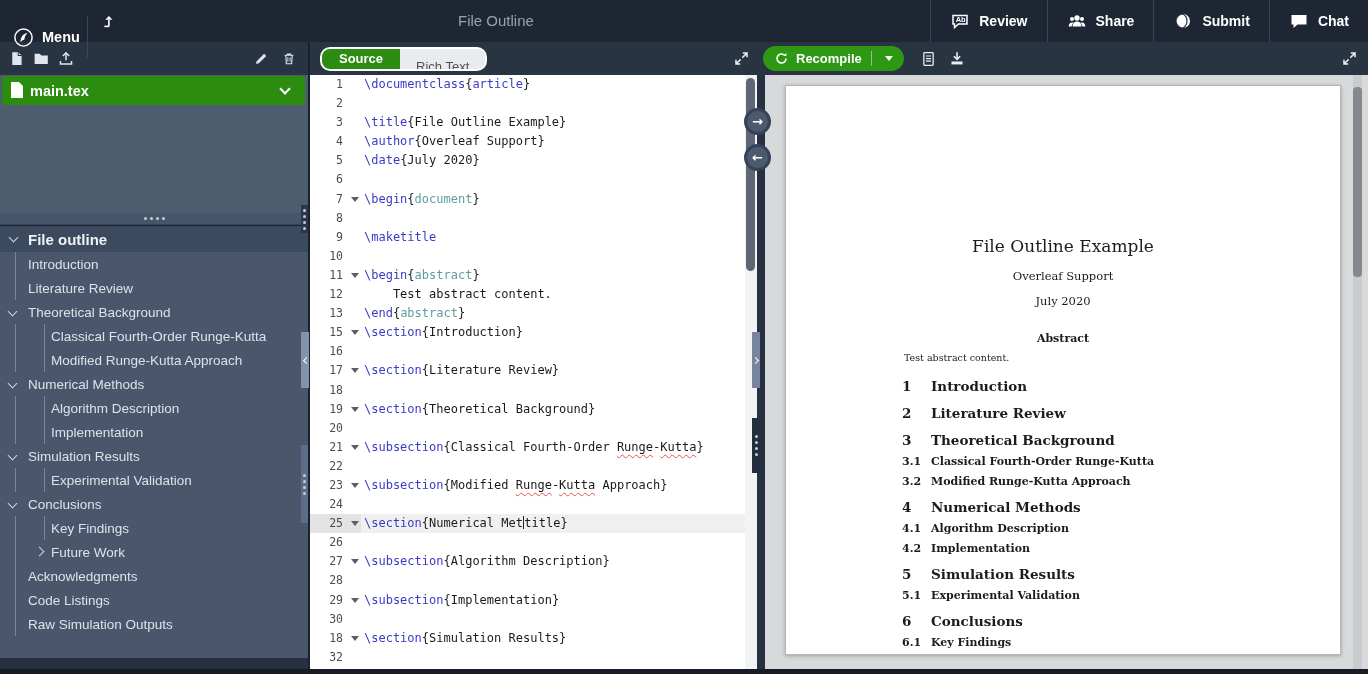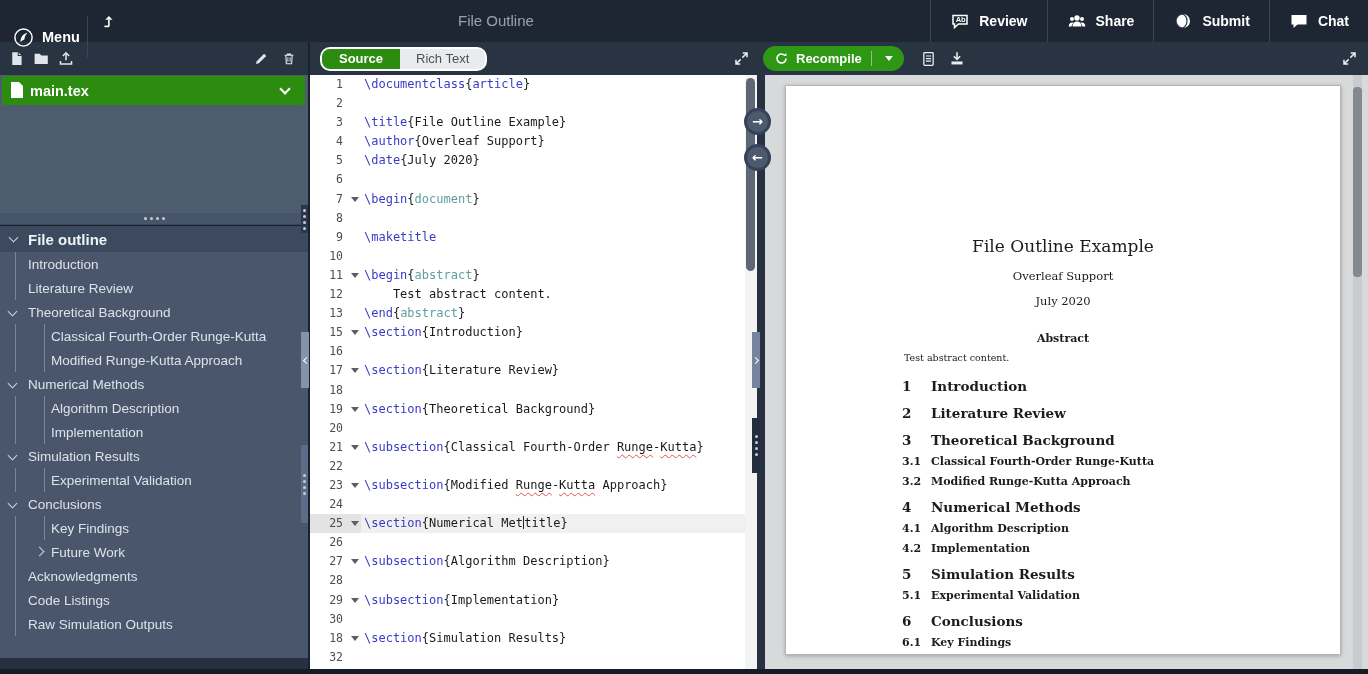--- a/index.html
+++ b/index.html
@@ -20,21 +20,21 @@
              color:#fff; font-size:14px; font-weight:600; cursor:pointer; }
 
   
   .side-toolbar { position:absolute; left:0; top:42px; width:308px; height:33px; background:#293443; z-index:4;
                   display:flex; align-items:center;}
   .stb-icon { position:absolute; top:8px; cursor:pointer; }
   .main-toolbar { position:absolute; left:310px; top:42px; width:1058px; height:33px; background:#293443; z-index:4;}
   .mode-pill { position:absolute; left:10px; top:5px; height:24px; border:2px solid #fff; border-radius:10px;
                display:flex; overflow:hidden; background:#e9ebee; cursor:pointer;}
   .mode-src { background:#2c8c10; color:#fff; padding:0 17px; font-weight:700; font-size:13px; line-height:20px;}
-  .mode-rich { color:#4d5156; padding:0 16px; font-size:13px; line-height:20px;}
+  .mode-rich { color:#4d5156; padding:8px 16px; font-size:13px; line-height:20px;}
   .tb-btn { position:absolute; top:8px; cursor:pointer; }
   .recompile { position:absolute; left:453px; top:4px; height:25px; background:#2e9714; border-radius:13px;
                display:flex; align-items:center; color:#fff; font-weight:700; font-size:13px;
                padding:0 9px 0 11px; gap:7px; cursor:pointer;}
   .rc-vline { width:1px; height:15px; background:rgba(255,255,255,.45); margin-left:2px;}
   .rc-caret { width:0; height:0; border-left:4px solid transparent; border-right:4px solid transparent;
               border-top:5px solid #fff; margin:0 2px 0 6px;}
 
   
   .tree { position:absolute; left:0; top:75px; width:308px; height:138px; background:#4e5c70; z-index:1;}

